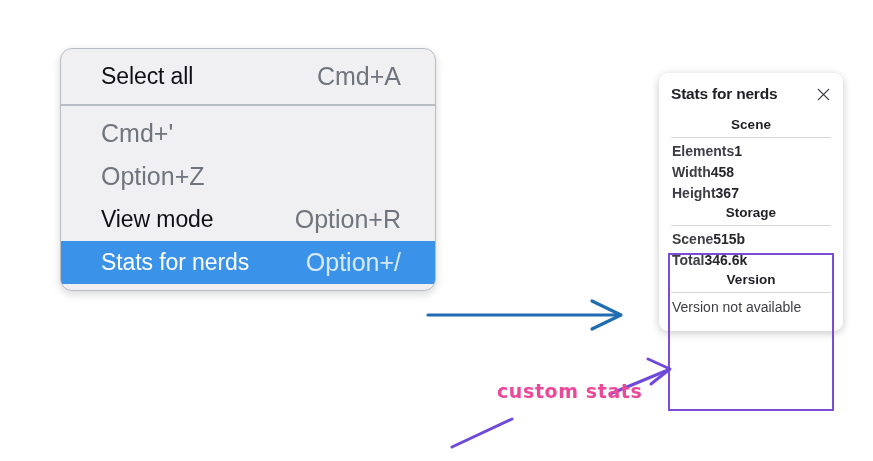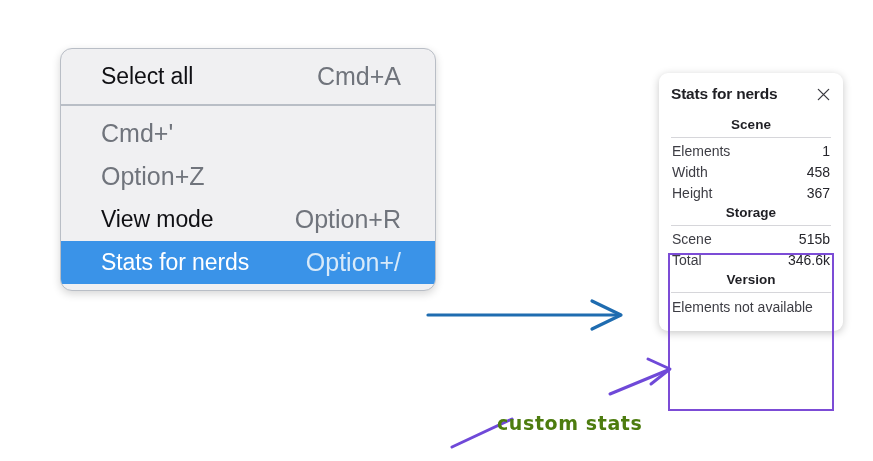--- a/index.html
+++ b/index.html
@@ -92,25 +92,25 @@
     color: #1f1f24;
     padding: 2px 0 5px 0;
   }
   .section-rule {
     height: 1px;
     background: #d6d6da;
     margin-bottom: 2px;
   }
   .stat-row {
     display: flex;
-    justify-content: space-between;
     align-items: baseline;
     font-size: 14px;
     color: #3d3d44;
     padding: 2.5px 1px;
+    font-weight: bold;
   }
   .stat-row .v { color: #26262c; }
   .plain-row {
     font-size: 14px;
     color: #3d3d44;
     padding: 4px 1px 2px 1px;
   }
   
   #highlight-box {
     position: absolute;
@@ -126,25 +126,25 @@
   
   #annotations {
     position: absolute;
     left: 0; top: 0;
     width: 873px; height: 461px;
     pointer-events: none;
   }
   .anno-text {
     position: absolute;
     left: 497px;
-    top: 412px;
+    top: 380px;
     font-family: "DejaVu Sans", sans-serif;
     font-size: 19px;
     font-weight: bold;
-    color: #4d7c0f;
+    color: #ec4899;
     letter-spacing: 0.6px;
     white-space: nowrap;
   }
 </style>
 </head>
 <body>
 
 <div id="context-menu">
 
   <div class="menu-group">
@@ -208,21 +208,21 @@
     </div>
     <div class="stat-row">
       <span class="k">Total</span>
       <span class="v">346.6k</span>
     </div>
   </div>
 
   <div>
     <div class="section-head">Version</div>
     <div class="section-rule"></div>
-    <div class="plain-row">Elements not available</div>
+    <div class="plain-row">Version not available</div>
   </div>
 
 </div>
 
 <div id="highlight-box"></div>
 
 <svg id="annotations" viewBox="0 0 873 461">
 
   <g>
     <line x1="428" y1="315" x2="617" y2="315" stroke="#1f6cb0" stroke-width="3.2" stroke-linecap="round"></line>

